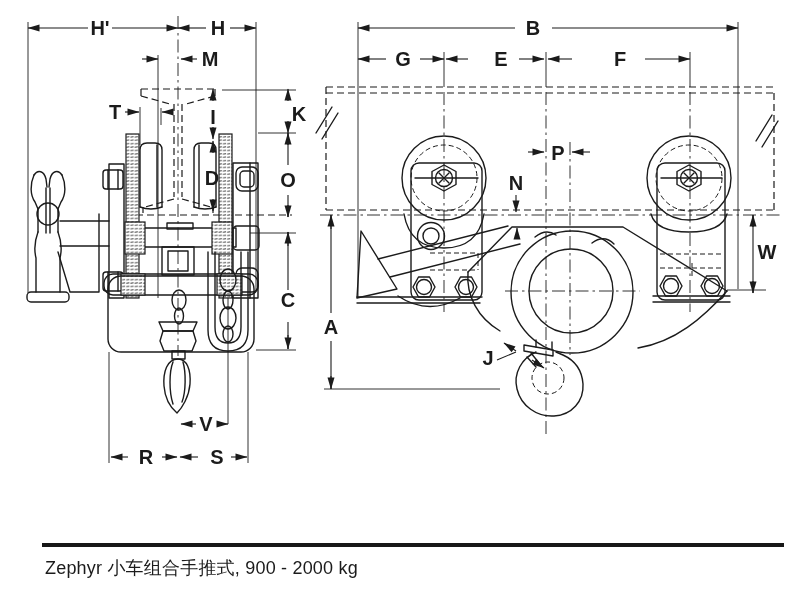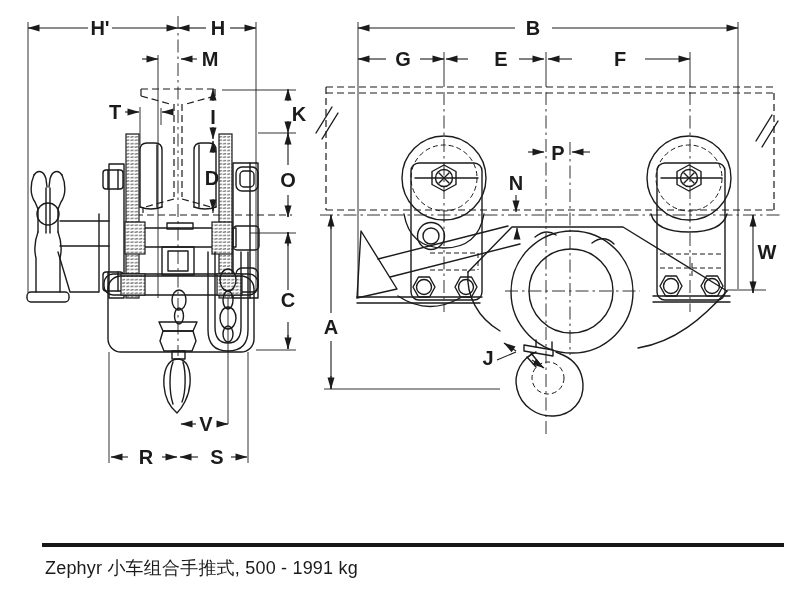--- a/index.html
+++ b/index.html
@@ -285,13 +285,13 @@
       <text class="dimtxt" x="331" y="334">A</text>
       <text class="dimtxt" x="488" y="365">J</text>
       <path class="dim" d="M516,351 L504,343" marker-end="url(#ah)"></path>
       <path class="dim" d="M532,360 L544,368" marker-end="url(#ah)"></path>
       <path class="dim" d="M497,360 L516,352"></path>
     </g>
   </g>
 </svg>
 
 <div class="caption-rule"></div>
-<div class="caption">Zephyr 小车组合手推式, 500 - 1991 kg</div>
+<div class="caption">Zephyr 小车组合手推式, 900 - 2000 kg</div>
 
 </body></html>

